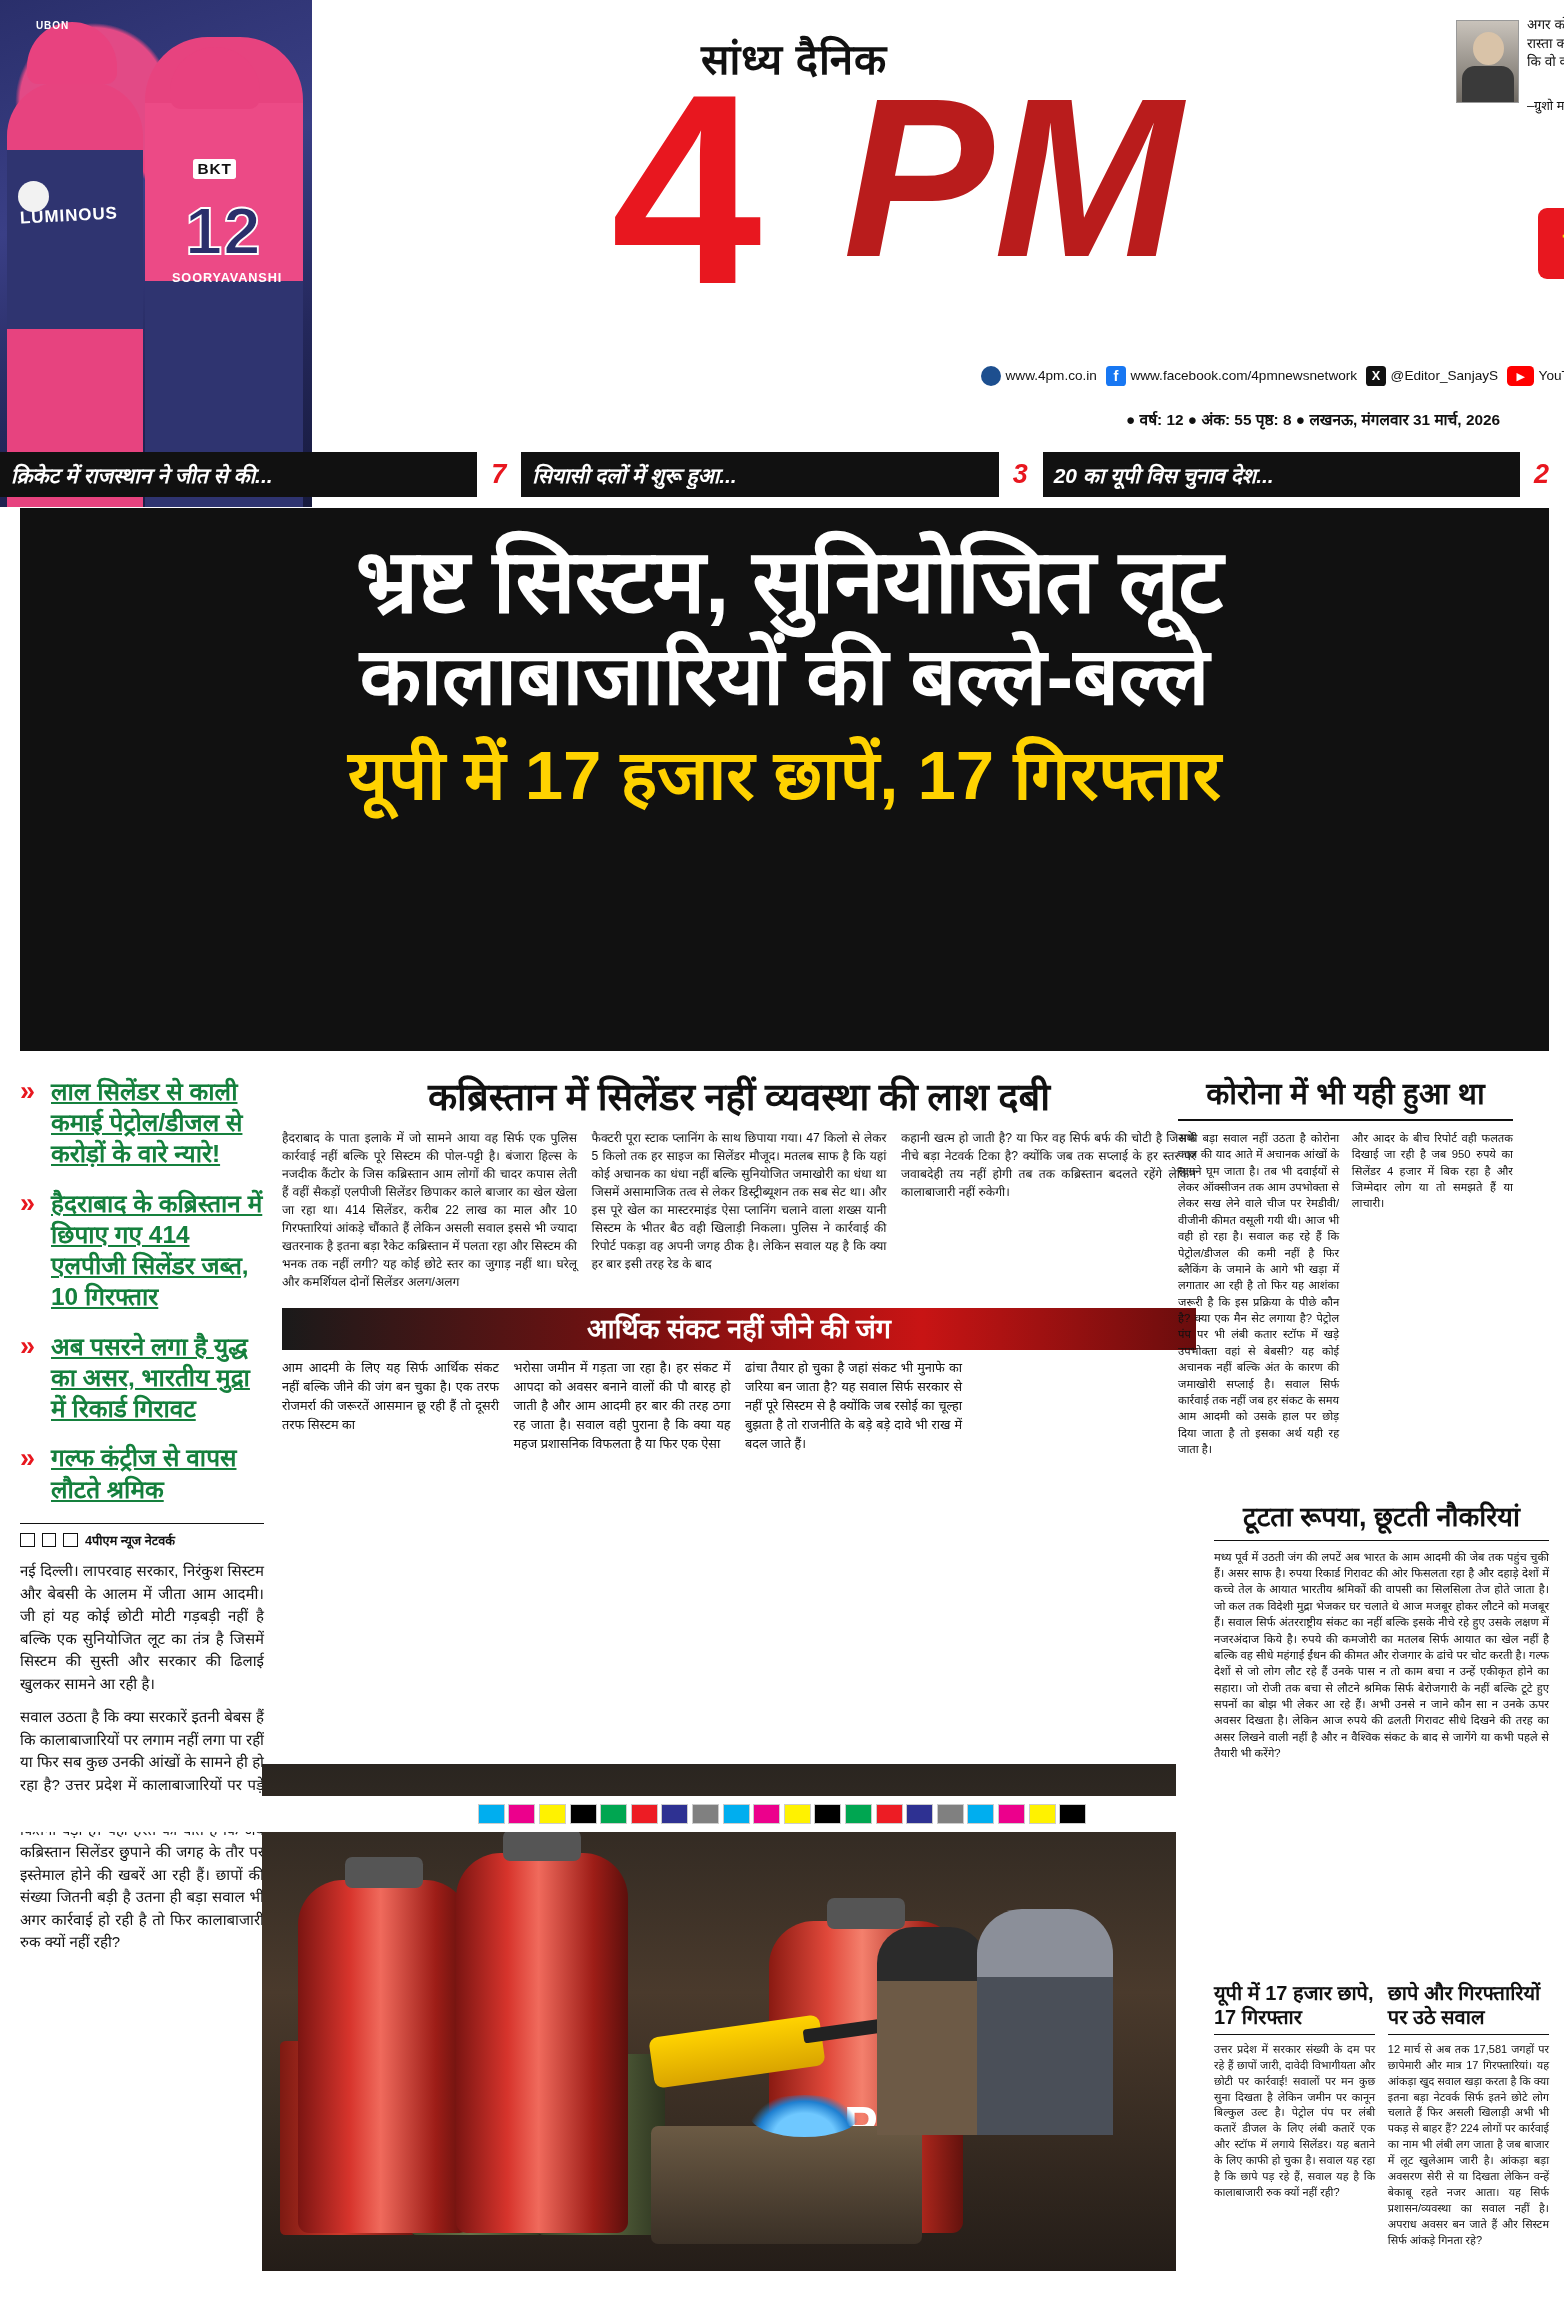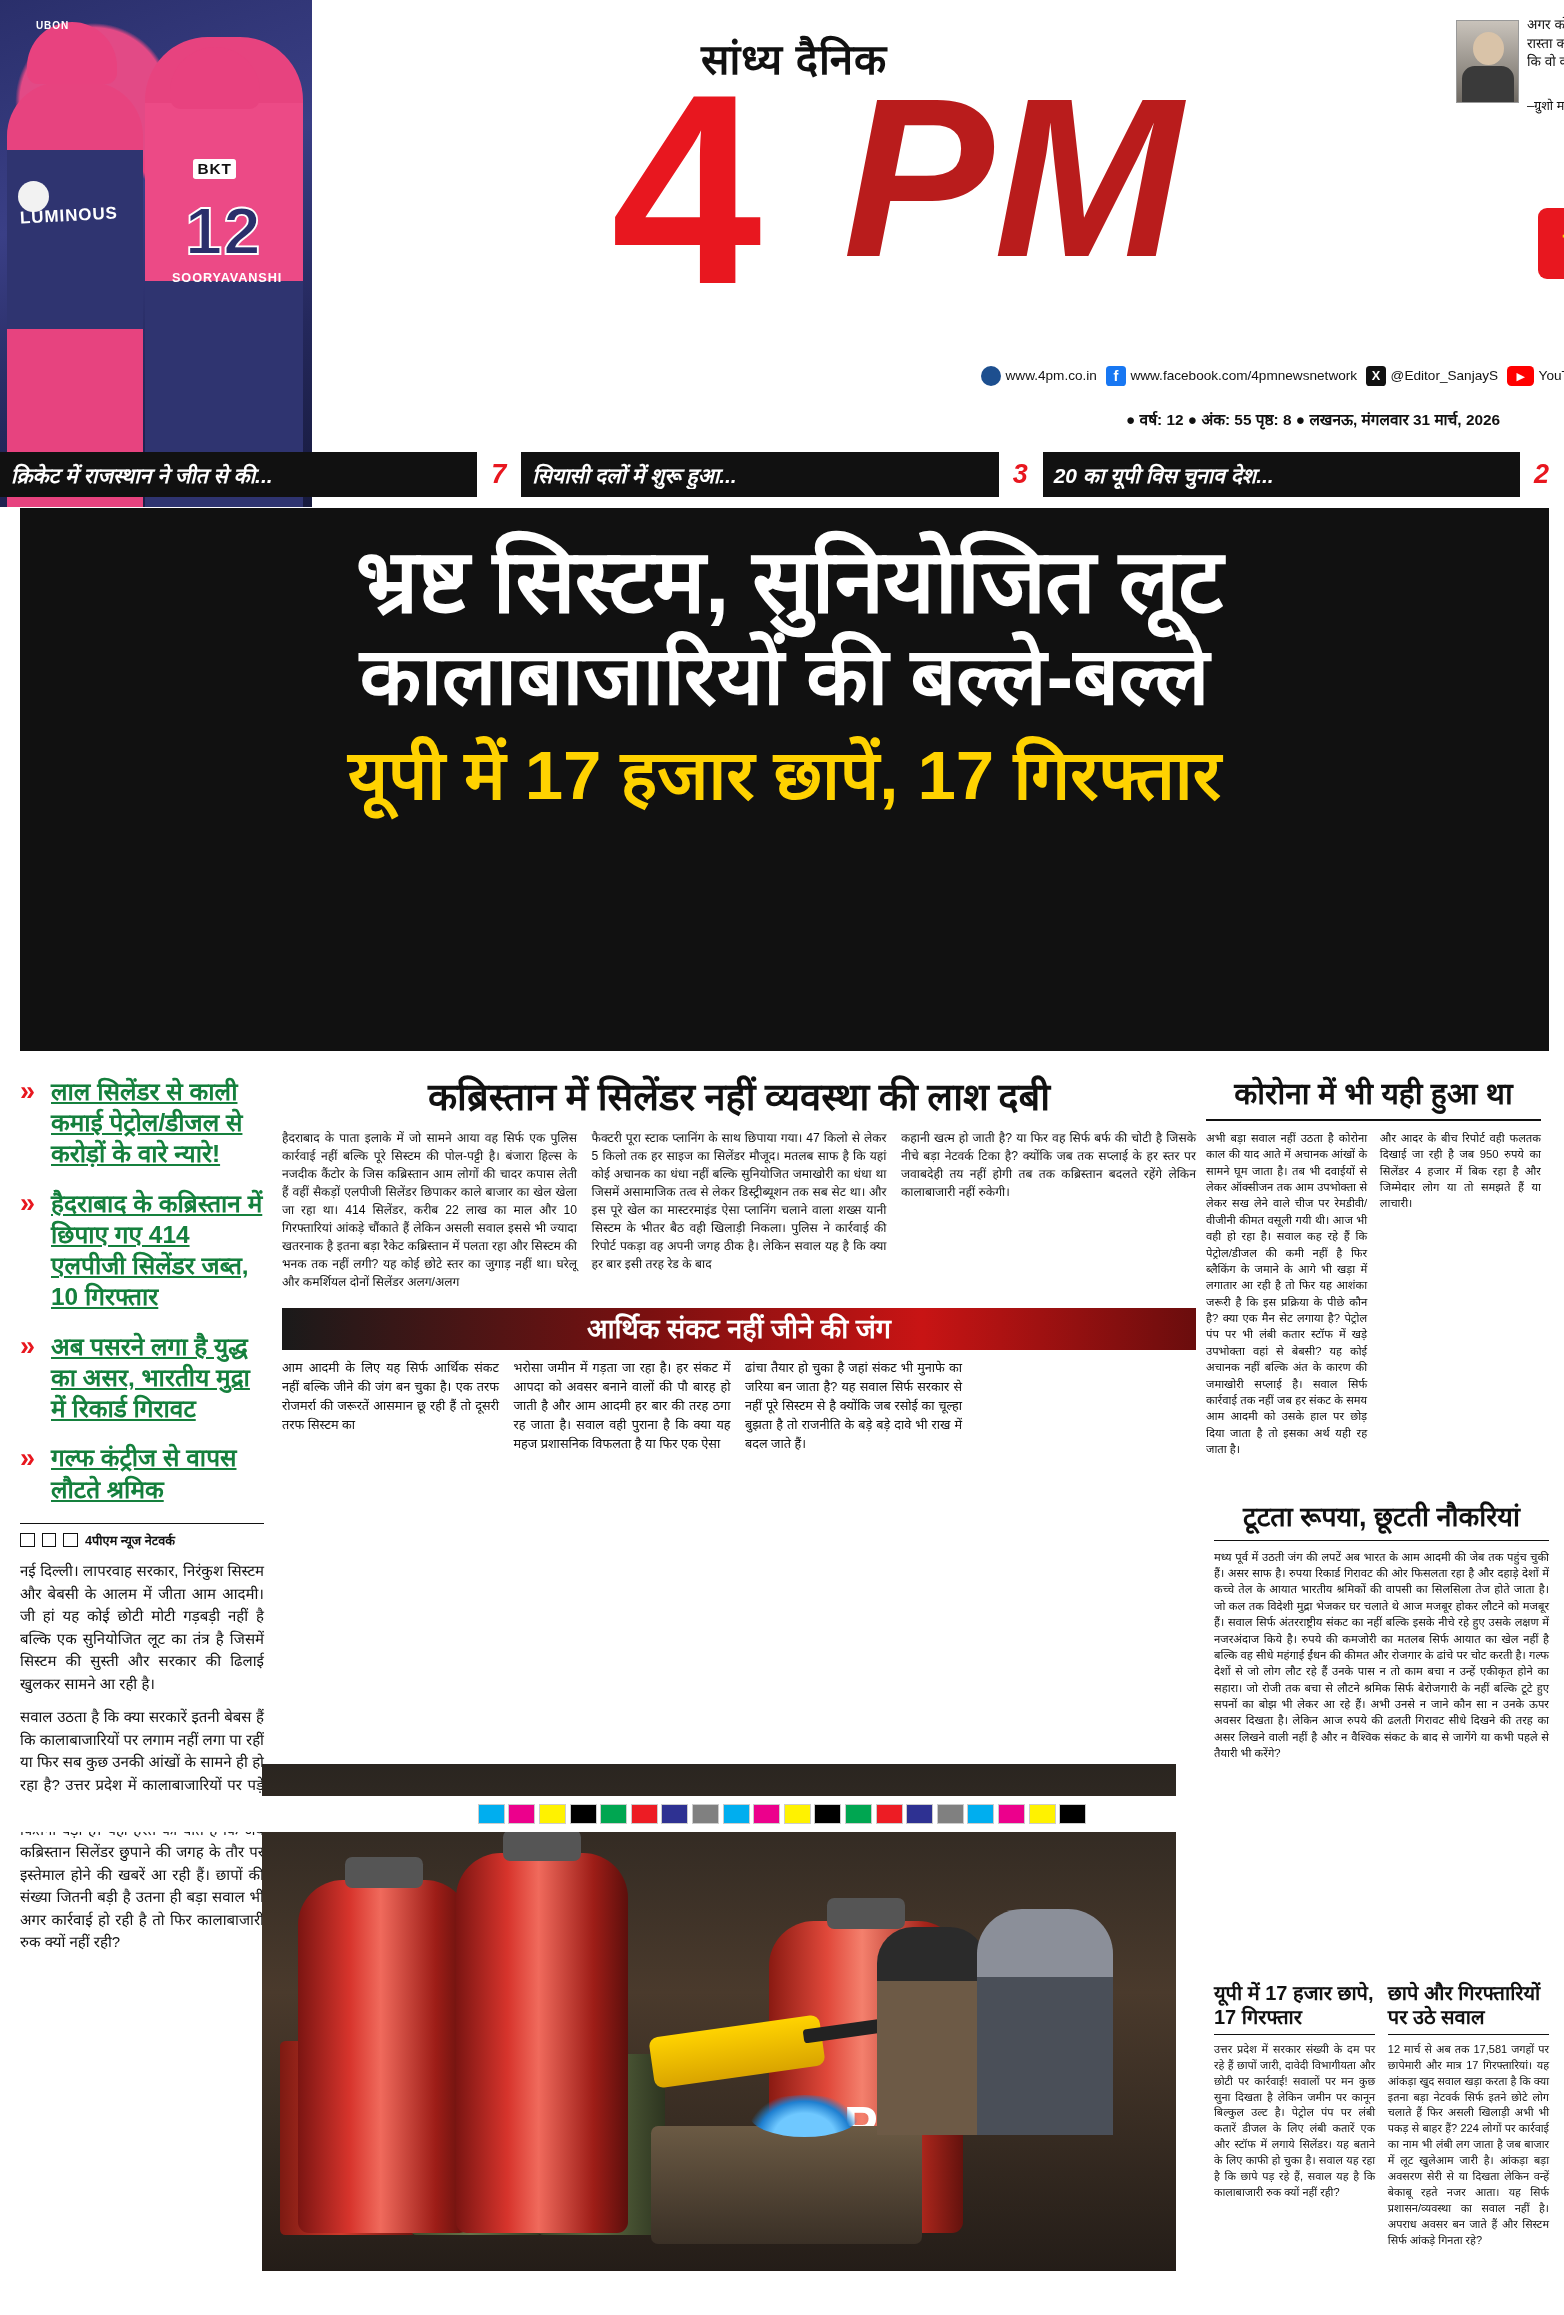--- a/index.html
+++ b/index.html
@@ -99,21 +99,21 @@
   .mid-cols .mc { flex:1; font-size:12.2px; line-height:1.48; color:#111; text-align:justify; }
   .mid-cols .mc p { margin:0 0 8.1px; }
 
   .band-head { margin-top:9px; height:42px; background:linear-gradient(90deg,#1a1a1a 0%, #7a1010 40%, #c81414 70%, #6a0d0d 100%); }
   .band-head span { display:block; color:#ffffff; font-size:27px; font-weight:bold; text-align:center; line-height:42px; }
 
   .mid-cols2 { display:flex; gap:14.5px; margin-top:9px; }
   .mid-cols2 .mc { width:217px; font-size:12.7px; line-height:1.5; color:#111; text-align:justify; }
   .mid-cols2 .mc p { margin:0 0 8.1px; }
 
-  .col-right { position:absolute; left:1186px; top:0; width:335px; }
+  .col-right { position:absolute; left:1158px; top:0; width:335px; }
   .right-head { font-size:30px; font-weight:bold; color:#111; text-align:center; line-height:1.2; }
   .right-rule { height:1.8px; background:#111; margin:7.2px 0 9px; }
   .right-cols { display:flex; gap:12.7px; }
   .right-cols .rc { flex:1; font-size:11.3px; line-height:1.45; color:#111; text-align:justify; }
   .right-cols .rc p { margin:0 0 7.2px; }
 
   
   .lower-right { position:absolute; left:1194px; top:425px; width:335px; }
   .lr-head { font-size:27px; font-weight:bold; color:#111; text-align:center; line-height:1.2; }
   .lr-rule { height:1.8px; background:#111; margin:6.3px 0 7.2px; }

